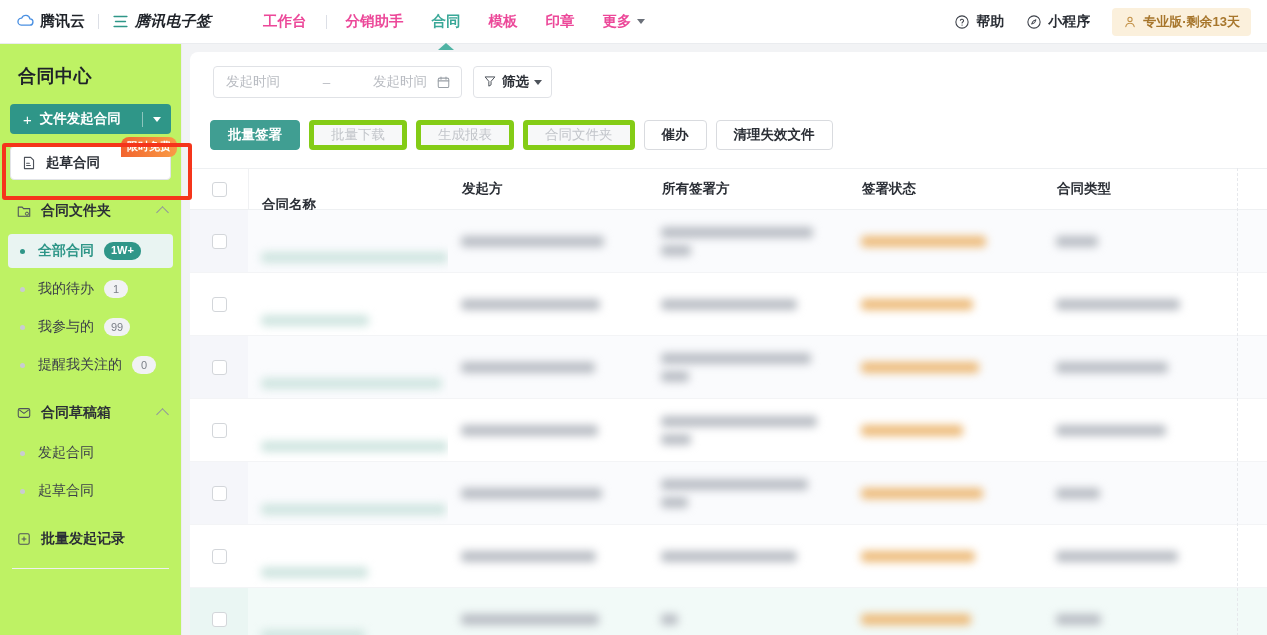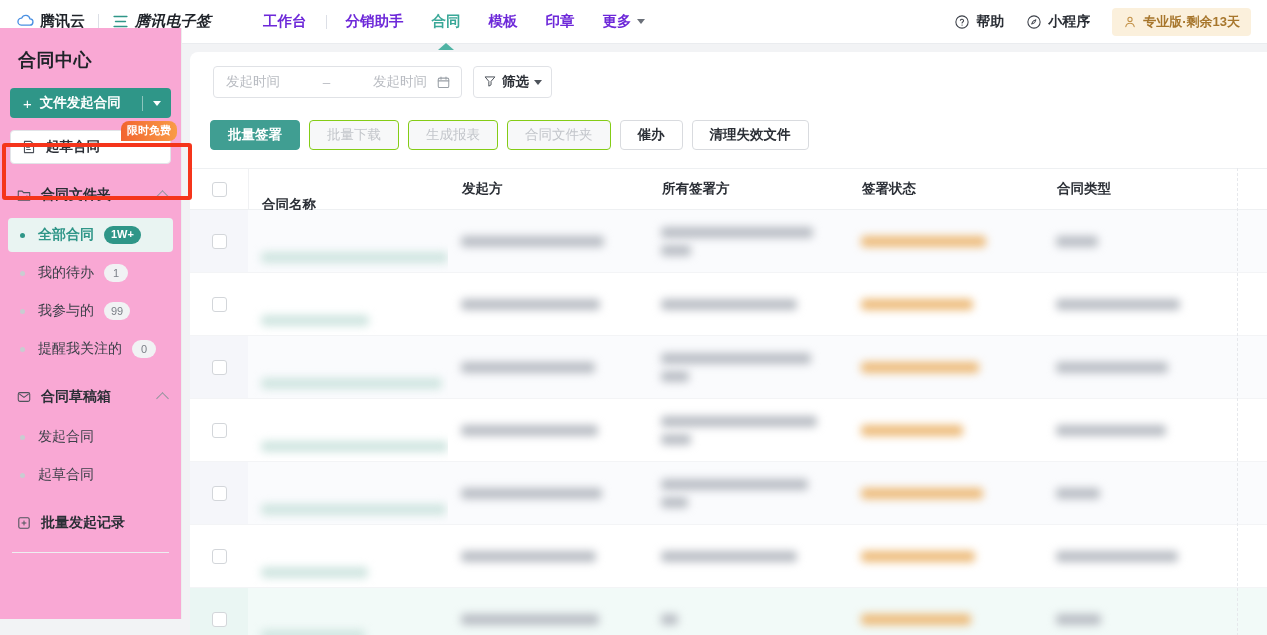--- a/index.html
+++ b/index.html
@@ -39,21 +39,21 @@
     letter-spacing: .2px;
   }
   .esign-glyph { width: 17px; height: 17px; display:block; }
   .nav-menu {
     display: flex; align-items: center; margin-left: 38px; height: 44px;
   }
   .nav-item {
     position: relative;
     padding: 0 14px; height: 44px;
     display: flex; align-items: center;
-    font-size: 14.5px; font-weight: 700; color: #6d28d9;
+    font-size: 14.5px; font-weight: 700; color: #ec4899;
     cursor: pointer; white-space: nowrap;
   }
   .nav-item.active { color: #3aa898; }
   .nav-item.active::after {
     content: "";
     position: absolute; left: 50%; bottom: -6px;
     transform: translateX(-50%);
     width: 0; height: 0;
     border-left: 8px solid transparent;
     border-right: 8px solid transparent;
@@ -81,23 +81,23 @@
     background: #fbf0dc; color: #a7762c;
     border-radius: 4px;
     padding: 5px 11px;
     font-size: 13px; font-weight: 700;
     cursor: pointer; white-space: nowrap;
   }
   .pro-badge svg { width: 14px; height: 14px; display:block; }
 
   
   .sidebar {
-    position: absolute; top: 28px; left: 0;
+    position: absolute; top: 44px; left: 0;
     width: 182px; height: 591px;
-    background: #f9a8d4;
+    background: #bef264;
     border-right: 1px solid #ededed;
     box-sizing: border-box;
   }
   .side-title {
     font-size: 18px; font-weight: 700; color: #1f2329;
     padding: 20px 0 0 18px; letter-spacing: .5px;
   }
   .primary-btn {
     margin: 16px 10px 0 10px;
     height: 30px;
@@ -256,21 +256,21 @@
   }
   .act-btn {
     height: 30px; padding: 0 17px;
     border-radius: 4px;
     display: flex; align-items: center; justify-content: center;
     font-size: 13.5px; font-weight: 700;
     box-sizing: border-box; white-space: nowrap;
     cursor: pointer;
   }
   .act-btn.primary { background: #409e92; color: #fff; border: 1px solid #409e92; }
-  .act-btn.disabled { background: #f7f8f9; color: #c2c5ca; border: 1px solid #84cc16; cursor: not-allowed; font-weight: 400; }
+  .act-btn.disabled { background: #f7f8f9; color: #c2c5ca; border: 5px solid #84cc16; cursor: not-allowed; font-weight: 400; }
   .act-btn.ghost { background: #fff; color: #2b2f36; border: 1px solid #d9dbdf; }
 
   
   .table { margin-top: 18px; position: relative; }
   .thead {
     display: flex; align-items: center;
     height: 40px;
     border-top: 1px solid #eef0f2;
     border-bottom: 1px solid #eef0f2;
     background: #fff;

